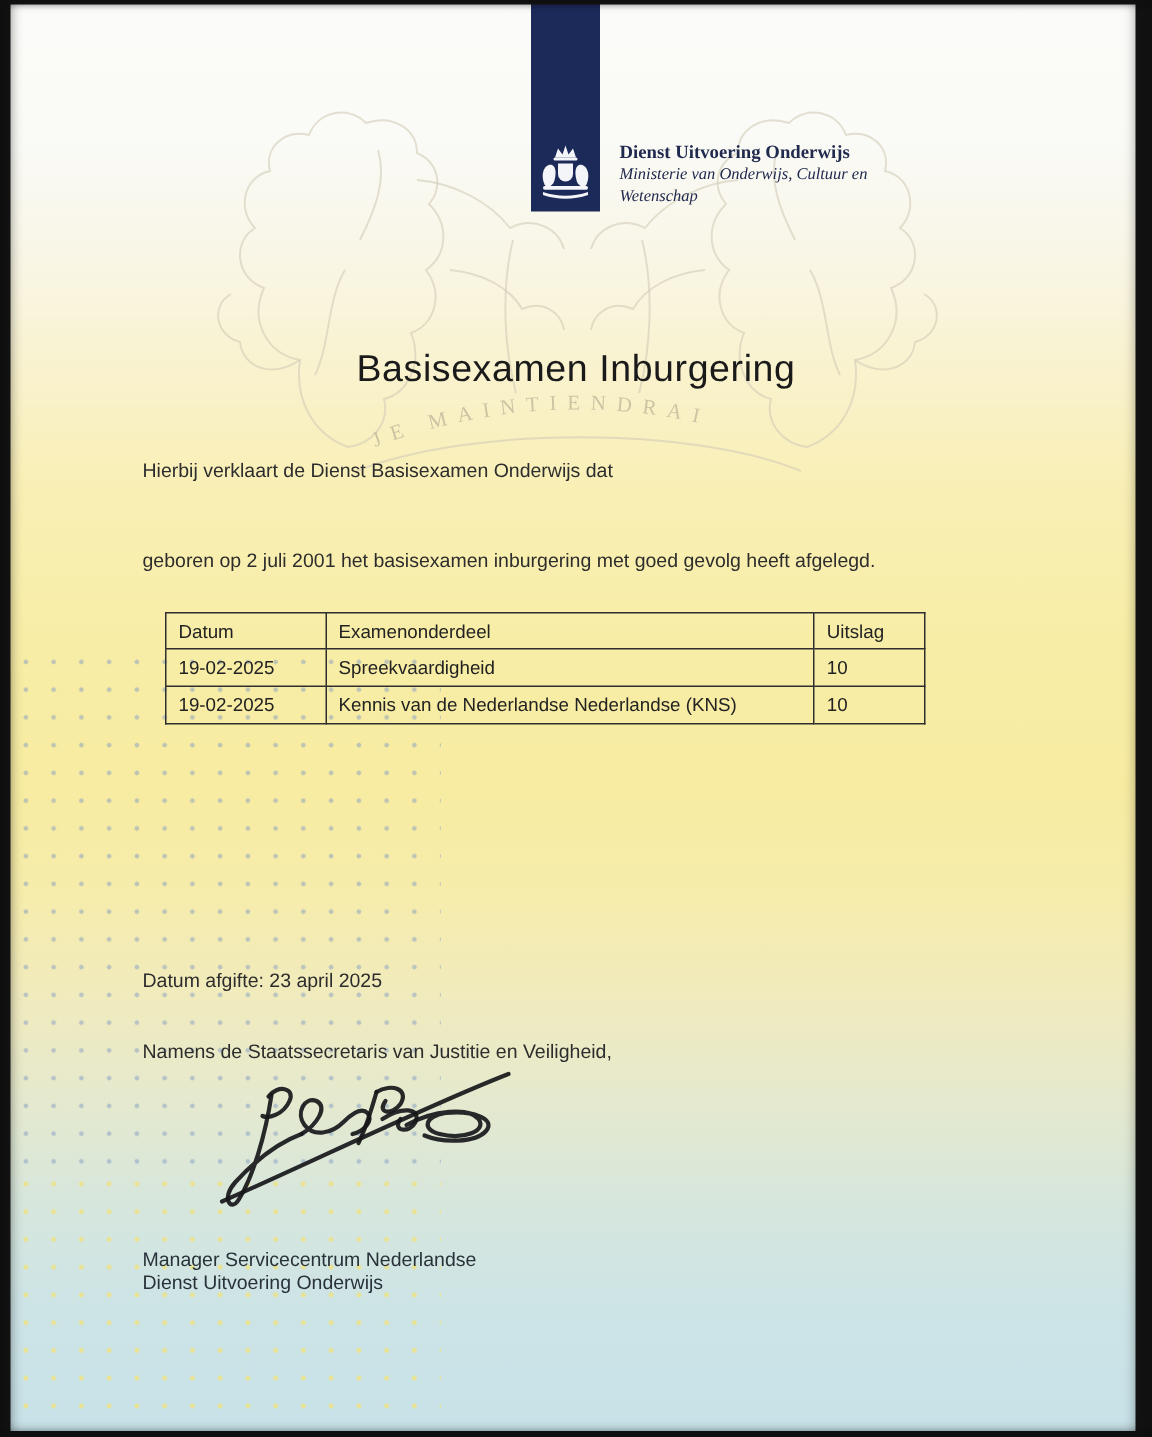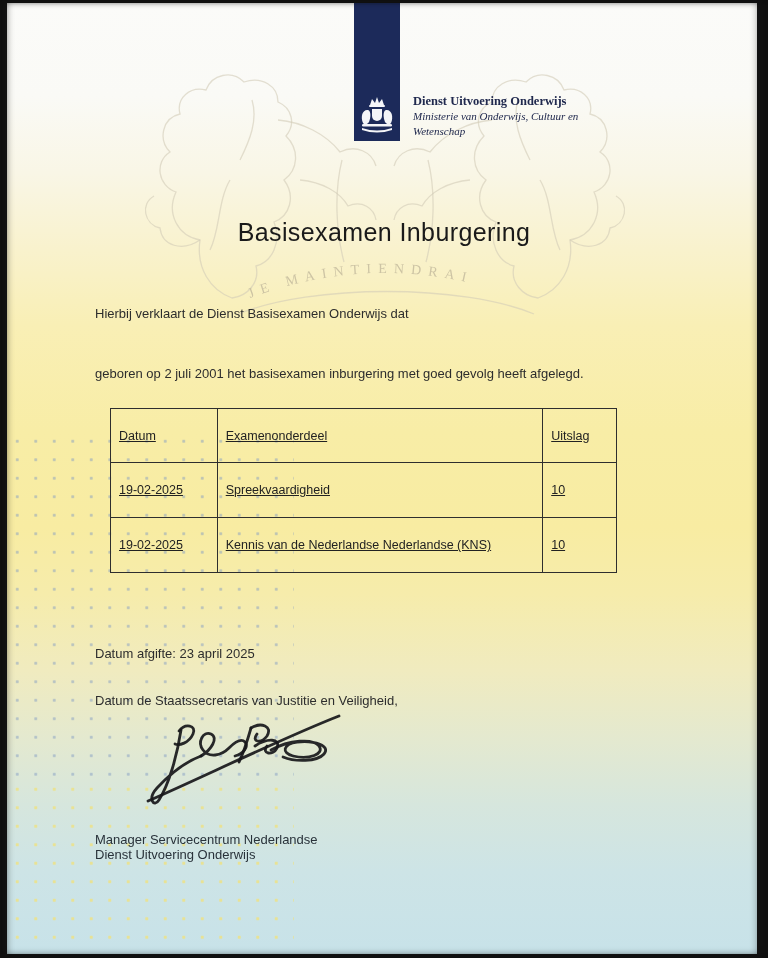--- a/index.html
+++ b/index.html
@@ -25,32 +25,32 @@
   .watermark .motto-text{fill:#c6bd9f;opacity:.85;font-family:"Liberation Serif",serif;
     font-size:14px;letter-spacing:7px;stroke:none;}
   
   .banner{position:absolute;left:354px;top:0;width:46px;height:141px;background:#1c2a5a;}
   .banner svg{position:absolute;left:4px;bottom:5px;}
   .wordmark{position:absolute;left:413px;top:94px;color:#20294e;
     font-family:"Liberation Serif",serif;line-height:15px;}
   .wordmark .org{font-size:12.5px;font-weight:bold;}
   .wordmark .ministry{font-size:11px;font-style:italic;}
   
-  .title{position:absolute;left:0;right:0;top:218px;margin:0;text-align:center;
+  .title{position:absolute;left:0;right:0;top:218px;margin:14px;text-align:center;
     font-size:25px;font-weight:500;letter-spacing:.4px;color:#1a1a1a;}
   .bodyline{position:absolute;left:95px;margin:0;font-size:13px;color:#2d2d2d;}
   .line-declare{top:306px;}
   .line-result{top:366px;}
   .line-issue{top:646px;}
   .line-behalf{top:693px;}
   
   .results{position:absolute;left:110px;top:408px;width:507px;border-collapse:collapse;
     font-size:12.5px;color:#222;}
-  .results td,.results th{border:1.5px solid #2e2e2e;padding:18px 8px;text-align:left;
-    font-weight:normal;height:18px;vertical-align:middle;white-space:nowrap;text-decoration:underline;}
+  .results td,.results th{border:1.5px solid #2e2e2e;padding:3px 8px;text-align:left;
+    font-weight:normal;height:18px;vertical-align:middle;white-space:nowrap;}
   .results thead th{height:17px;}
   
   .signature{position:absolute;left:135px;top:700px;}
   .signature path{fill:none;stroke:#17171a;stroke-width:2.8;stroke-linecap:round;opacity:.92;}
   
   .signer{position:absolute;left:95px;top:833px;font-size:13px;line-height:14.5px;color:#29323a;}
   
   .edge{position:absolute;background:#141414;pointer-events:none;}
   .edge-top{left:0;top:0;right:0;height:3px;}
   .edge-left{left:0;top:0;bottom:0;width:7px;}
@@ -146,21 +146,21 @@
       </tr>
       <tr>
         <td>19-02-2025</td>
         <td>Kennis van de Nederlandse Nederlandse (KNS)</td>
         <td>10</td>
       </tr>
     </tbody>
   </table>
 
   <p class="bodyline line-issue">Datum afgifte: 23 april 2025</p>
-  <p class="bodyline line-behalf">Datum de Staatssecretaris van Justitie en Veiligheid,</p>
+  <p class="bodyline line-behalf">Namens de Staatssecretaris van Justitie en Veiligheid,</p>
 
   <svg class="signature" width="215" height="115" viewBox="0 0 215 115">
     <path d="M44,31 C50,23 62,25 58,34 C54,43 44,46 40,44"></path>
     <path d="M46,30 C42,56 34,84 24,100 C19,108 12,99 22,88 C34,75 50,62 66,56"></path>
     <path d="M66,56 C76,50 84,38 76,34 C68,31 62,42 68,50 C74,58 86,56 94,48 C100,42 106,38 110,42 C114,47 108,54 100,56"></path>
     <path d="M116,28 C112,42 108,54 104,62"></path>
     <path d="M116,28 C126,22 138,26 132,36 C126,44 116,42 122,34"></path>
     <path d="M120,46 C132,38 146,38 142,48 C138,56 126,54 132,46"></path>
     <path d="M136,50 C154,40 178,38 184,46 C190,54 174,60 158,56 C146,53 148,44 162,42 C180,40 196,46 189,54 C182,62 160,62 148,57"></path>
     <path d="M13,101 C70,76 150,37 204,16"></path>

